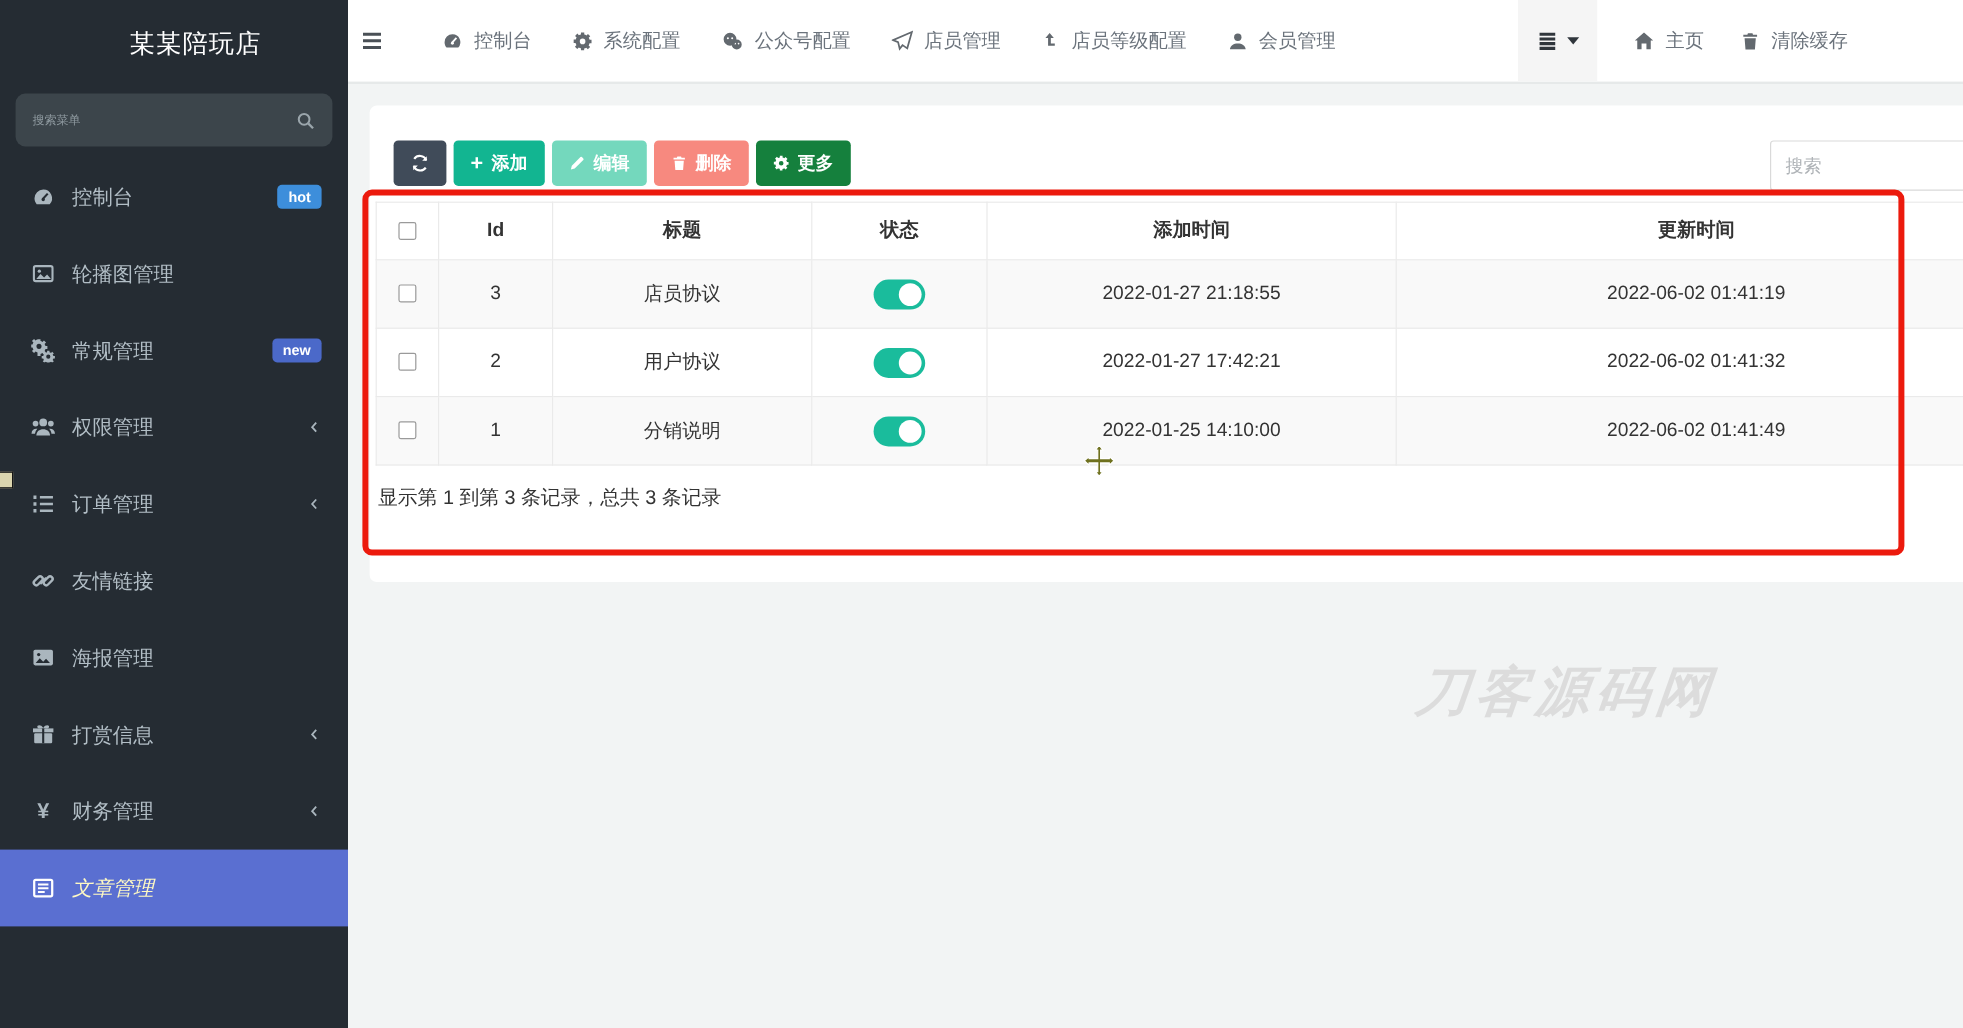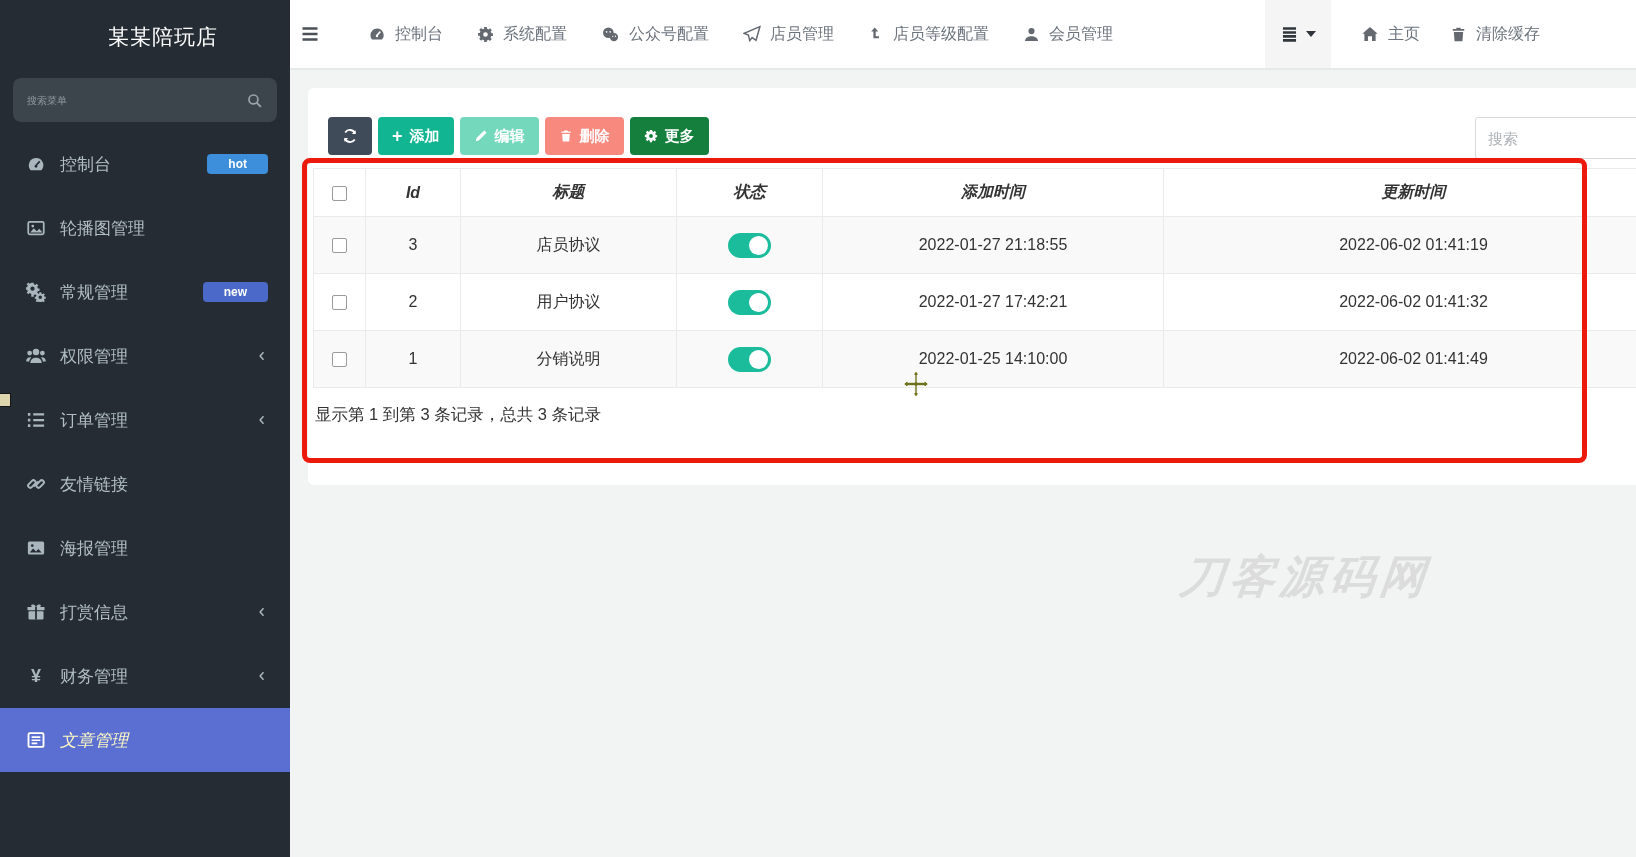--- a/index.html
+++ b/index.html
@@ -12,21 +12,21 @@
   .brand { height:70px; line-height:74px; text-align:center; color:#ffffff; font-size:21px; letter-spacing:1px;padding-left:36px; }
   .side-search { margin:8px 13px 10px 13px; height:44px; background:#3c454b; border-radius:8px; display:flex; align-items:center; padding:0 14px; }
   .side-search input { flex:1; background:transparent; border:none; outline:none; color:#cfd8dc; font-size:10px; font-family:inherit; }
   .side-search input::placeholder { color:#8f9aa0; }
   .side-search .sicon { color:#9aa5ab; }
   .side-menu { margin-top:4px; }
   .side-item { height:64px; display:flex; align-items:center; padding:0 22px 0 24px; color:#b2bec6; font-size:17px; cursor:pointer; }
   .side-item .icn { width:24px; margin-right:12px; display:flex; justify-content:center; color:#aab6be; }
   .side-item.active { background:#5a6fd1; color:#fef9c3;font-style:italic; }
   .side-item.active .icn { color:#ffffff; }
-  .badge { margin-left:auto; font-size:12px; font-weight:bold; color:#fff; padding:3px 21px; border-radius:4px; line-height:14px; }
+  .badge { margin-left:auto; font-size:12px; font-weight:bold; color:#fff; padding:3px 9px; border-radius:4px; line-height:14px; }
   .badge.hot { background:#3d8edb; }
   .badge.new { background:#4b69c9; }
   .chev { margin-left:auto; color:#aab6be; }
   .artifact { position:absolute; left:0; top:393px; width:11px; height:14px; background:#dcd5ae; border:1px solid #151515; border-left:none; z-index:9; }
 
   
   .topnav { position:absolute; left:290px; top:0; width:1346px; height:70px; background:#ffffff; border-bottom:2px solid #e6e9e9; display:flex; align-items:center; z-index:4; }
   .burger { padding:0 14px 0 10px; color:#4a5056; cursor:pointer; }
   .tn-item { display:flex; align-items:center; gap:9px; color:#6b737c; font-size:16px; margin-left:34px; cursor:pointer; white-space:nowrap; }
   .tn-item .icn { color:#63696f; display:flex; }
@@ -47,21 +47,21 @@
   .btn-edit { background:#74d8bd; font-weight:bold; }
   .btn-del { background:#f7897f; font-weight:bold; }
   .btn-more { background:#15803d; font-weight:bold; }
   .plus-glyph { font-size:18px; font-weight:bold; line-height:1; }
   .tbl-search { position:absolute; left:1475px; top:117px; width:180px; height:42px; border:1px solid #d9d9d9; border-radius:3px; padding:0 12px; font-size:15px; color:#333; background:#fff; outline:none; font-family:inherit; z-index:3; }
   .tbl-search::placeholder { color:#aeb2b6; }
 
   
   .grid { position:absolute; left:313px; top:168px; width:1350px; border-collapse:collapse; font-size:16px; color:#333; z-index:2; table-layout:fixed; }
   .grid th, .grid td { border:1px solid #eaeaea; text-align:center; vertical-align:middle; }
-  .grid th { height:48px; font-weight:bold;font-style:italic; }
+  .grid th { height:48px; font-weight:bold; }
   .grid td { height:57px; font-weight:normal; }
   .grid tbody tr:nth-child(odd) { background:#f9f9f9; }
   .cbx { width:15px; height:15px; border:1px solid #9a9a9a; border-radius:2px; background:#fff; display:inline-block; vertical-align:middle; cursor:pointer; }
   .toggle { width:43px; height:25px; border-radius:13px; background:#1abc9c; position:relative; display:inline-block; vertical-align:middle; cursor:pointer; }
   .toggle .knob { position:absolute; right:3px; top:3px; width:19px; height:19px; border-radius:50%; background:#ffffff; }
   .grid-footer { position:absolute; left:315px; top:404px; font-size:16.5px; color:#333; z-index:2; }
 
   
   .annotation { position:absolute; left:302px; top:158px; width:1285px; height:305px; border:5px solid #ec1a0d; border-radius:8px; pointer-events:none; z-index:40; }
   .move-cursor { position:absolute; left:902px; top:370px; z-index:50; pointer-events:none; }

